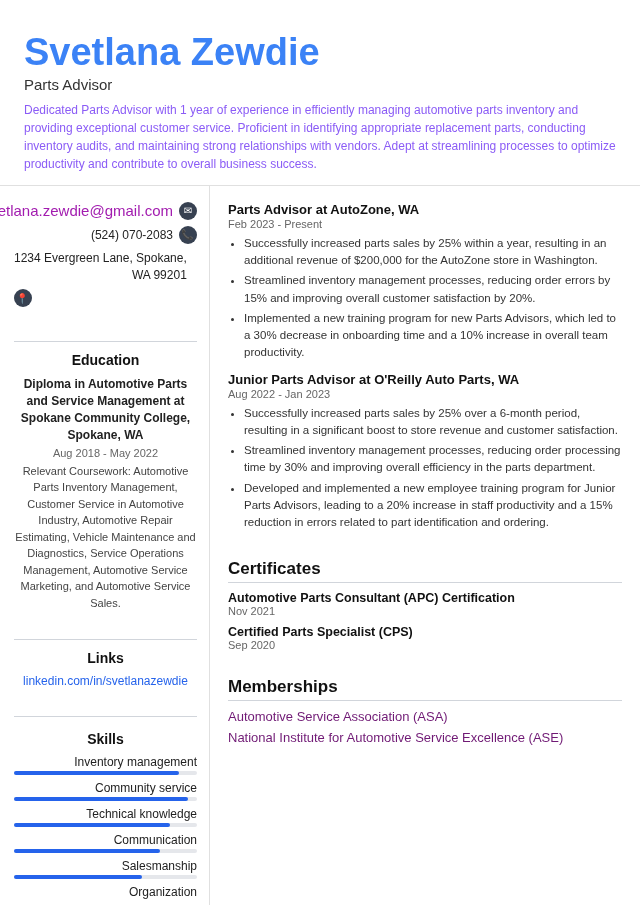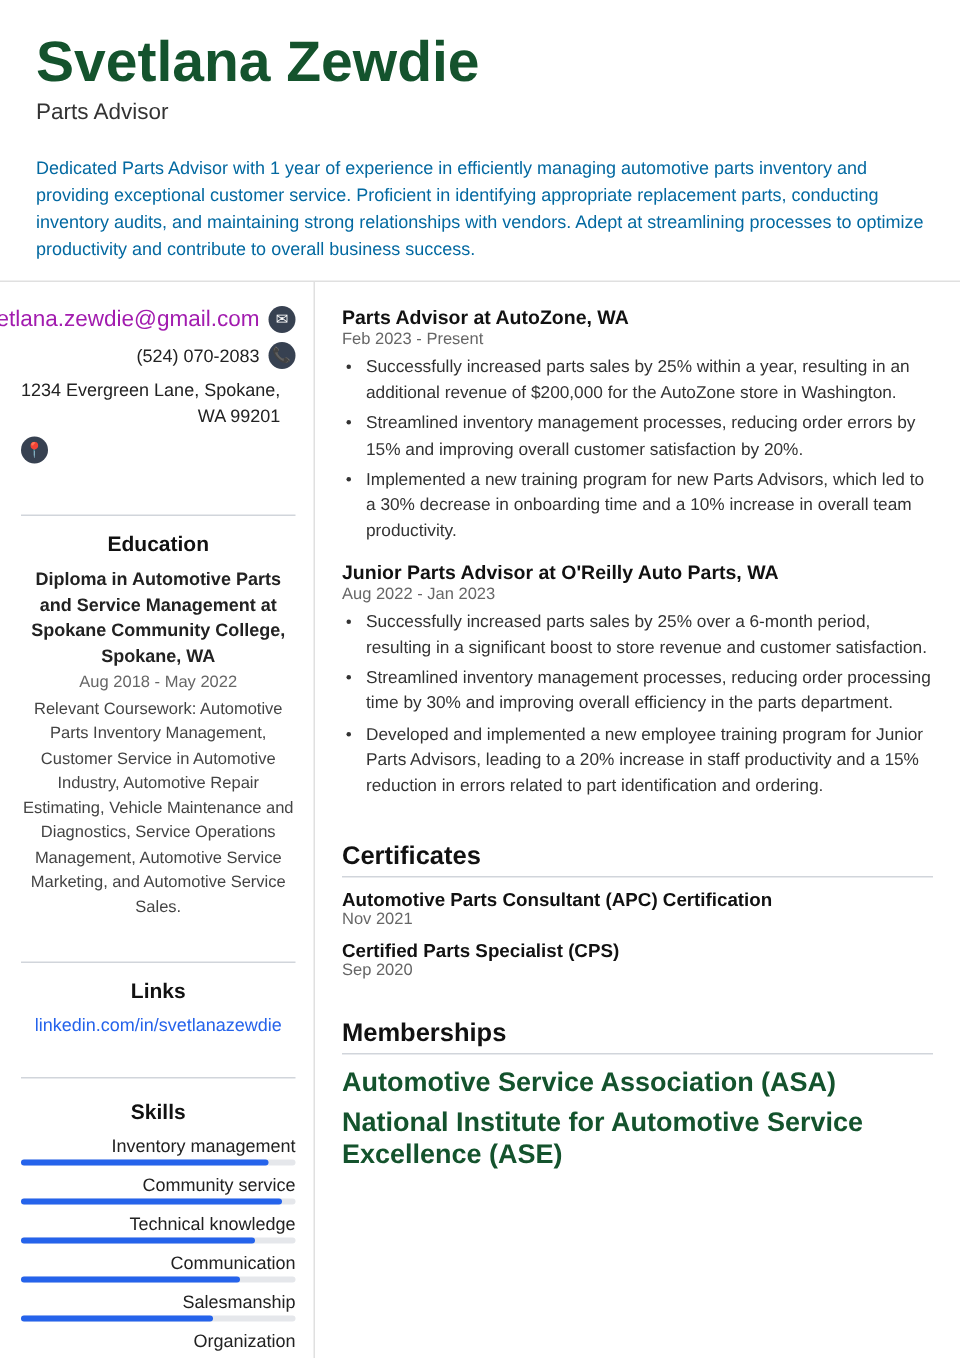--- a/index.html
+++ b/index.html
@@ -17,33 +17,34 @@
       width: 640px;
     }
     
     .header {
       padding: 22px 24px 12px 24px;
       border-bottom: 1px solid #e0e0e0;
     }
     .header-name {
       font-size: 38px;
       font-weight: bold;
-      color: #14532d;
+      color: #3b82f6;
       line-height: 1.1;
+      margin-top: 10px;
     }
     .header-title {
       font-size: 15px;
       color: #333;
       margin-top: 2px;
       font-weight: normal;
     }
     .header-summary {
       font-size: 12px;
-      color: #0369a1;
-      margin-top: 20px;
+      color: #8b5cf6;
+      margin-top: 8px;
       line-height: 1.5;
     }
     
     .two-col {
       display: flex;
       flex-direction: row;
       flex: 1;
     }
     
     .sidebar {
@@ -195,23 +196,23 @@
       font-weight: bold;
       font-size: 12.5px;
       color: #111;
     }
     .cert-date {
       font-size: 11px;
       color: #666;
       margin-bottom: 8px;
     }
     .membership-name {
-      font-size: 18px;
-      font-weight: bold;
-      color: #14532d;
+      font-size: 13px;
+      font-weight: normal;
+      color: #701a75;
       margin-bottom: 6px;
     }
   </style>
 </head>
 <body>
 
 <div class="resume-container">
 
   <div class="header">
     <div class="header-name">Svetlana Zewdie</div>

